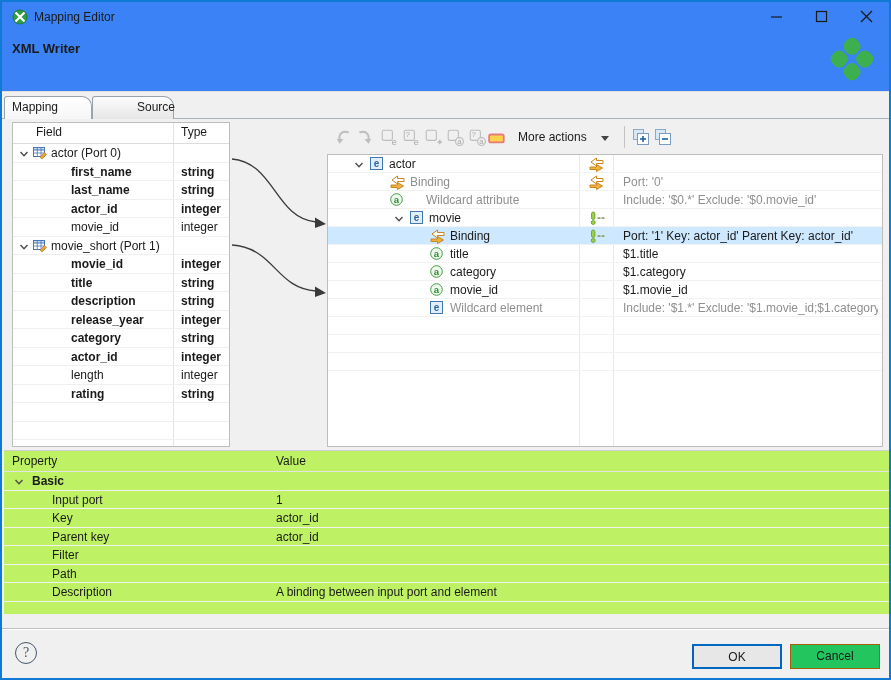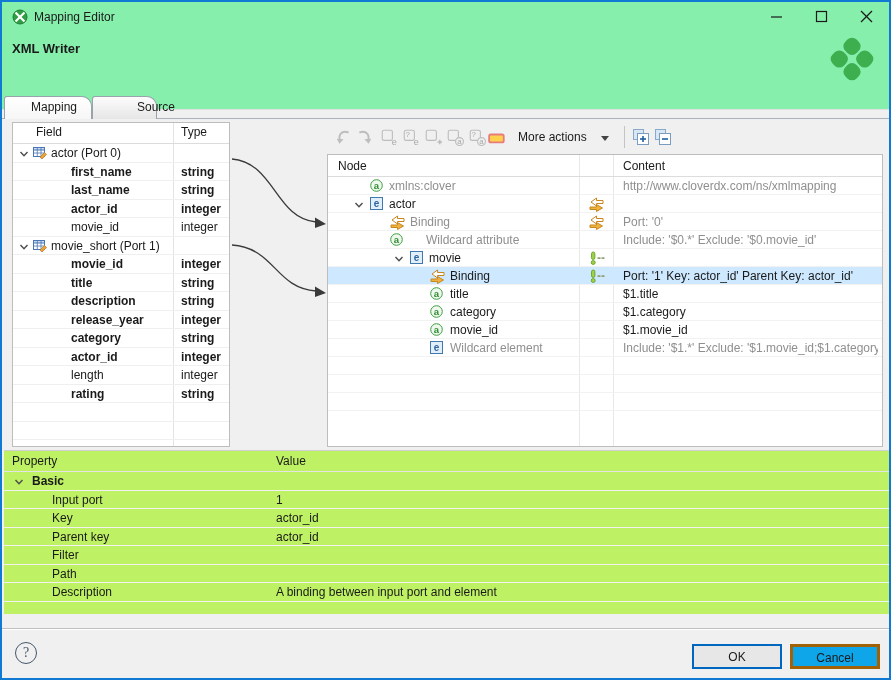--- a/index.html
+++ b/index.html
@@ -2,31 +2,31 @@
 <html><head>
 <meta charset="utf-8">
 <style>
   * { margin:0; padding:0; box-sizing:border-box; }
   body { background:#d8d8d8; font-family:"Liberation Sans", sans-serif; }
   .win { position:relative; width:891px; height:680px; background:#f0f0f0;
          border:2px solid #0f79d4; font-size:12px; color:#1a1a1a; overflow:hidden; }
   .abs { position:absolute; }
 
   
-  .topwhite { position:absolute; top:0; left:0; right:0; height:108px; background:#86efac; border-bottom:1px solid #e0e0e0; }
+  .topwhite { position:absolute; top:0; left:0; right:0; height:90px; background:#3b82f6; border-bottom:1px solid #e0e0e0; }
   .titlebar-text { position:absolute; left:32px; top:8px; font-size:12px; }
   .subtitle { position:absolute; left:10px; top:39px; font-size:13px; font-weight:bold; }
   .winbtn { position:absolute; top:0; width:45px; height:30px; cursor:default; }
 
   
   .tabline { position:absolute; top:116px; left:0; right:0; height:1px; background:#aab2bc; }
   .tab { position:absolute; top:94px; height:23px; border:1px solid #9aa2ac;
-         border-bottom:none; border-radius:3px 10px 0 0; line-height:21px; padding-left:26px; }
+         border-bottom:none; border-radius:3px 10px 0 0; line-height:21px; padding-left:7px; }
   .tab.active { left:2px; width:88px; background:linear-gradient(#ffffff,#f6f6f6); z-index:3; }
-  .tab.inactive { left:90px; width:65px; background:linear-gradient(#fcfcfc,#e6e6e6); padding-left:14px; z-index:1; }
+  .tab.inactive { left:90px; width:82px; background:linear-gradient(#fcfcfc,#e6e6e6); padding-left:14px; z-index:1; }
 
   
   .ftable { position:absolute; left:10px; top:120px; width:218px; height:325px;
             background:#fff; border:1px solid #bdbdbd; overflow:hidden; }
   .ftable .colsep { position:absolute; left:160px; top:0; bottom:0; width:1px; background:#e3e3e3; }
   .fhdr { position:relative; height:21px; border-bottom:1px solid #dcdcdc; }
   .frow { position:relative; height:18.5px; border-bottom:1px solid #efefef; }
   .fcell { position:absolute; top:0; line-height:18px; white-space:nowrap; }
   .b { font-weight:bold; }
   .gray { color:#8f8f8f; }
@@ -57,21 +57,21 @@
   
   .ptable { position:absolute; left:2px; top:448px; width:887px; height:164px; background:#bef264; border-top:1px solid #cfcfcf; overflow:hidden; }
   .phdr { position:relative; height:21px; border-bottom:1px solid #e4e4e4; }
   .prow { position:relative; height:18.5px; border-bottom:1px solid #f1f1f1; }
   .pcell { position:absolute; top:0; line-height:18px; white-space:nowrap; }
 
   
   .footsep { position:absolute; left:0; right:0; top:626px; height:1px; background:#bfbfbf; box-shadow:0 1px 0 #ffffff; }
   .helpbtn { position:absolute; left:13px; top:640px; width:22px; height:22px; border:1px solid #46576a;
              border-radius:50%; color:#46576a; font-size:14px; text-align:center; line-height:20px; font-family:"Liberation Serif", serif; }
-  .btn { position:absolute; top:642px; width:90px; height:25px; background:#0ea5e9; border:3px solid #a16207;
+  .btn { position:absolute; top:642px; width:90px; height:25px; background:#22c55e; border:1px solid #a16207;
          text-align:center; line-height:22px; font-size:12px; }
   .btn.primary { left:690px; border:2px solid #0067c0; background:#e7e7e7; }
   .btn.plain { left:788px; }
 </style>
 </head>
 <body>
 
 <svg width="0" height="0" style="position:absolute">
   <defs>
     <symbol id="sym-e" viewBox="0 0 13 13">
@@ -285,32 +285,21 @@
   </svg>
   <svg class="tbico" style="left:652px" viewBox="0 0 18 18">
     <rect x="1.5" y="1.5" width="10" height="10" fill="#d7e7f5" stroke="#8aa8c8"></rect>
     <rect x="5.5" y="5.5" width="11" height="11" fill="#ffffff" stroke="#7a9cc0"></rect>
     <line x1="8" y1="11" x2="14" y2="11" stroke="#1f5fa0" stroke-width="1.6"></line>
   </svg>
 
   <div class="ttable">
     <div class="vsep1"></div>
     <div class="vsep2"></div>
-    <div class="thdr">
-      <span class="tcell" style="left:10px;line-height:22px">Node</span>
-      <span class="tcell" style="left:295px;line-height:22px">Content</span>
-    </div>
-
-    <div class="trow">
-      <svg class="ticon" style="left:42px" width="13" height="13">
-          <use href="#sym-a"></use>
-        </svg>
-      <span class="tcell gray" style="left:61px">xmlns:clover</span>
-      <span class="tcontent gray">http://www.cloverdx.com/ns/xmlmapping</span>
-    </div>
+
     <div class="trow">
       <svg class="ticon" style="left:26px;top:5px" width="10" height="10">
           <use href="#sym-chev"></use>
         </svg>
       <svg class="ticon" style="left:42px" width="13" height="13">
           <use href="#sym-e"></use>
         </svg>
       <span class="tcell" style="left:61px">actor</span>
       <svg class="tmid" width="15" height="15">
           <use href="#sym-bind"></use>

